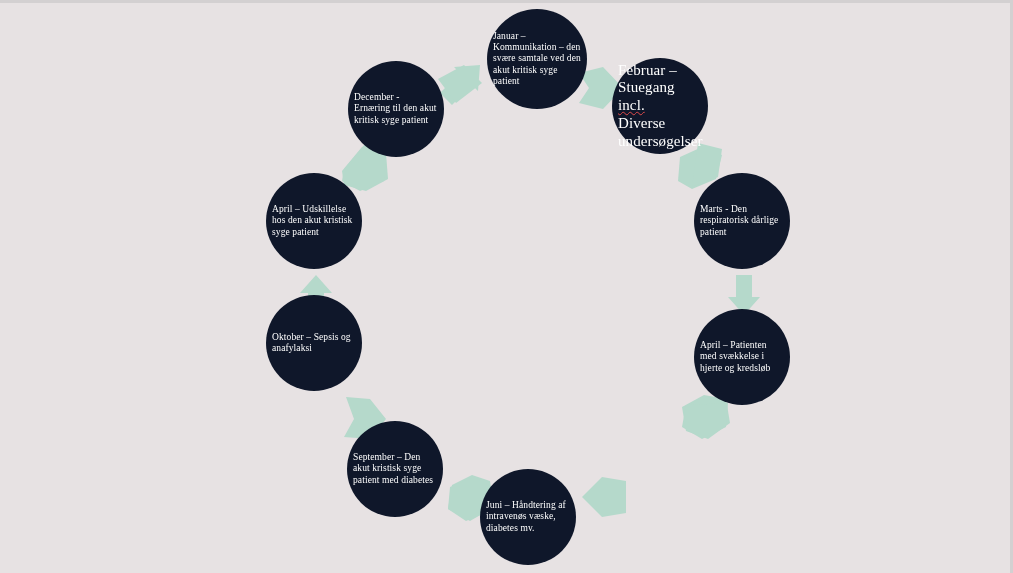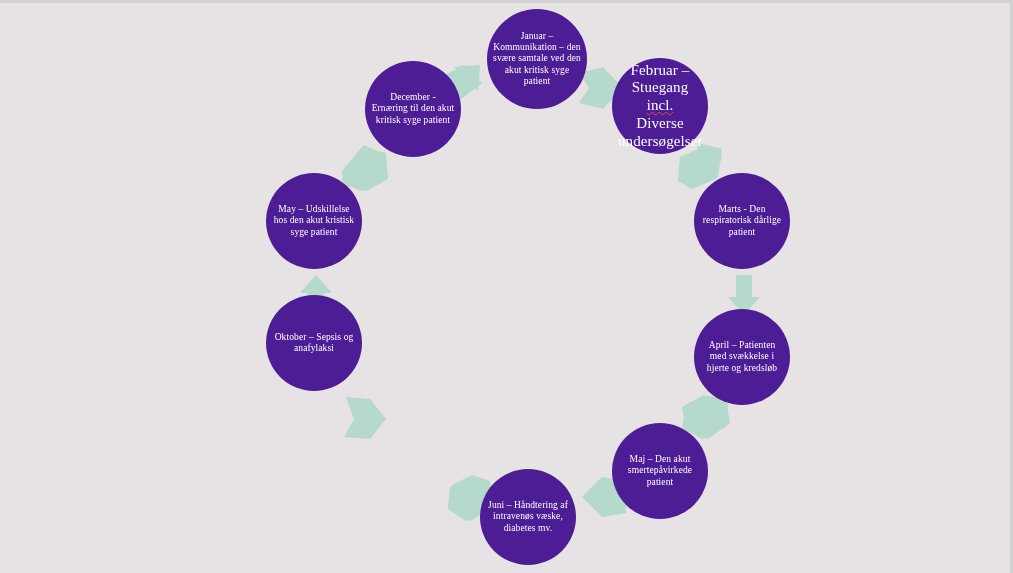--- a/index.html
+++ b/index.html
@@ -18,26 +18,25 @@
     left: 0;
     top: 3px;
     width: 1010px;
     height: 570px;
     background: #e7e2e3;
     overflow: hidden;
   }
   .node {
     position: absolute;
     border-radius: 50%;
-    background: #4c1d95;
+    background: #0f172a;
     color: #ffffff;
     display: flex;
     align-items: center;
     justify-content: center;
-    text-align: center;
     box-sizing: border-box;
     line-height: 1.18;
     letter-spacing: 0.1px;
     padding: 6px;
   }
   .node span {
     display: block;
     width: 100%;
   }
   .arrow {
@@ -110,34 +109,34 @@
   </div>
 
   <div class="node" style="left:694px; top:306px; width:96px; height:96px; font-size:9.5px;">
     <span>April – Patienten med svækkelse i hjerte og kredsløb</span>
   </div>
 
   <div class="node" style="left:694px; top:170px; width:96px; height:96px; font-size:9.5px;">
     <span>Marts - Den respiratorisk dårlige patient</span>
   </div>
 
-  <div class="node" style="left:612px; top:420px; width:96px; height:96px; font-size:9.5px;">
-    <span>Maj – Den akut smertepåvirkede patient</span>
-  </div>
 
   <div class="node" style="left:480px; top:466px; width:96px; height:96px; font-size:9.5px;">
     <span>Juni – Håndtering af intravenøs væske, diabetes mv.</span>
   </div>
 
+  <div class="node" style="left:347px; top:418px; width:96px; height:96px; font-size:9.5px;">
+    <span>September – Den akut kristisk syge patient med diabetes</span>
+  </div>
 
   <div class="node" style="left:266px; top:292px; width:96px; height:96px; font-size:9.5px;">
     <span>Oktober – Sepsis og anafylaksi</span>
   </div>
 
   <div class="node" style="left:266px; top:170px; width:96px; height:96px; font-size:9.5px;">
-    <span>May – Udskillelse hos den akut kristisk syge patient</span>
+    <span>April – Udskillelse hos den akut kristisk syge patient</span>
   </div>
 
-  <div class="node" style="left:365px; top:58px; width:96px; height:96px; font-size:9.5px;">
+  <div class="node" style="left:348px; top:58px; width:96px; height:96px; font-size:9.5px;">
     <span>December - Ernæring til den akut kritisk syge patient</span>
   </div>
 
 </div>
 
 </body></html>

